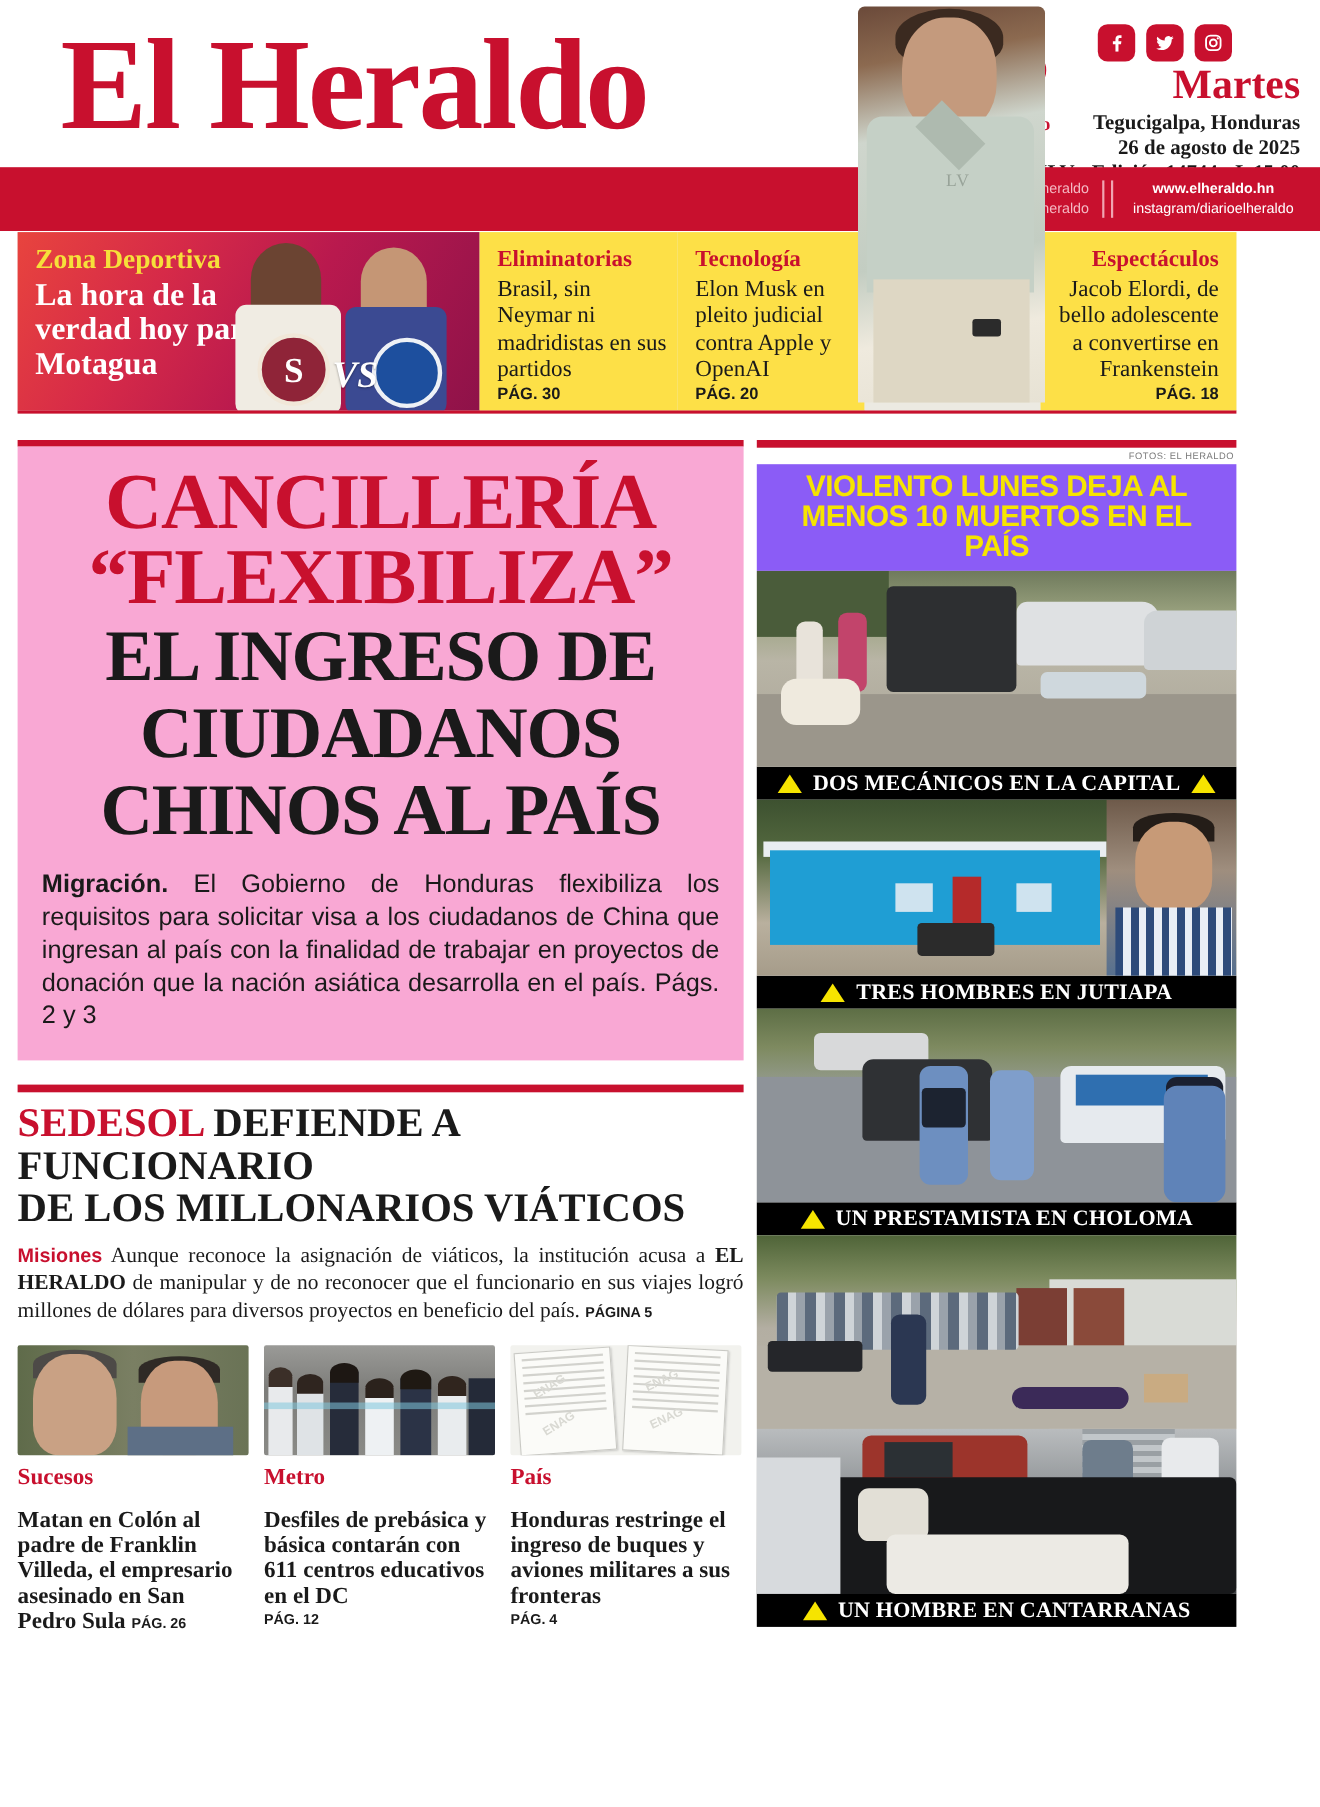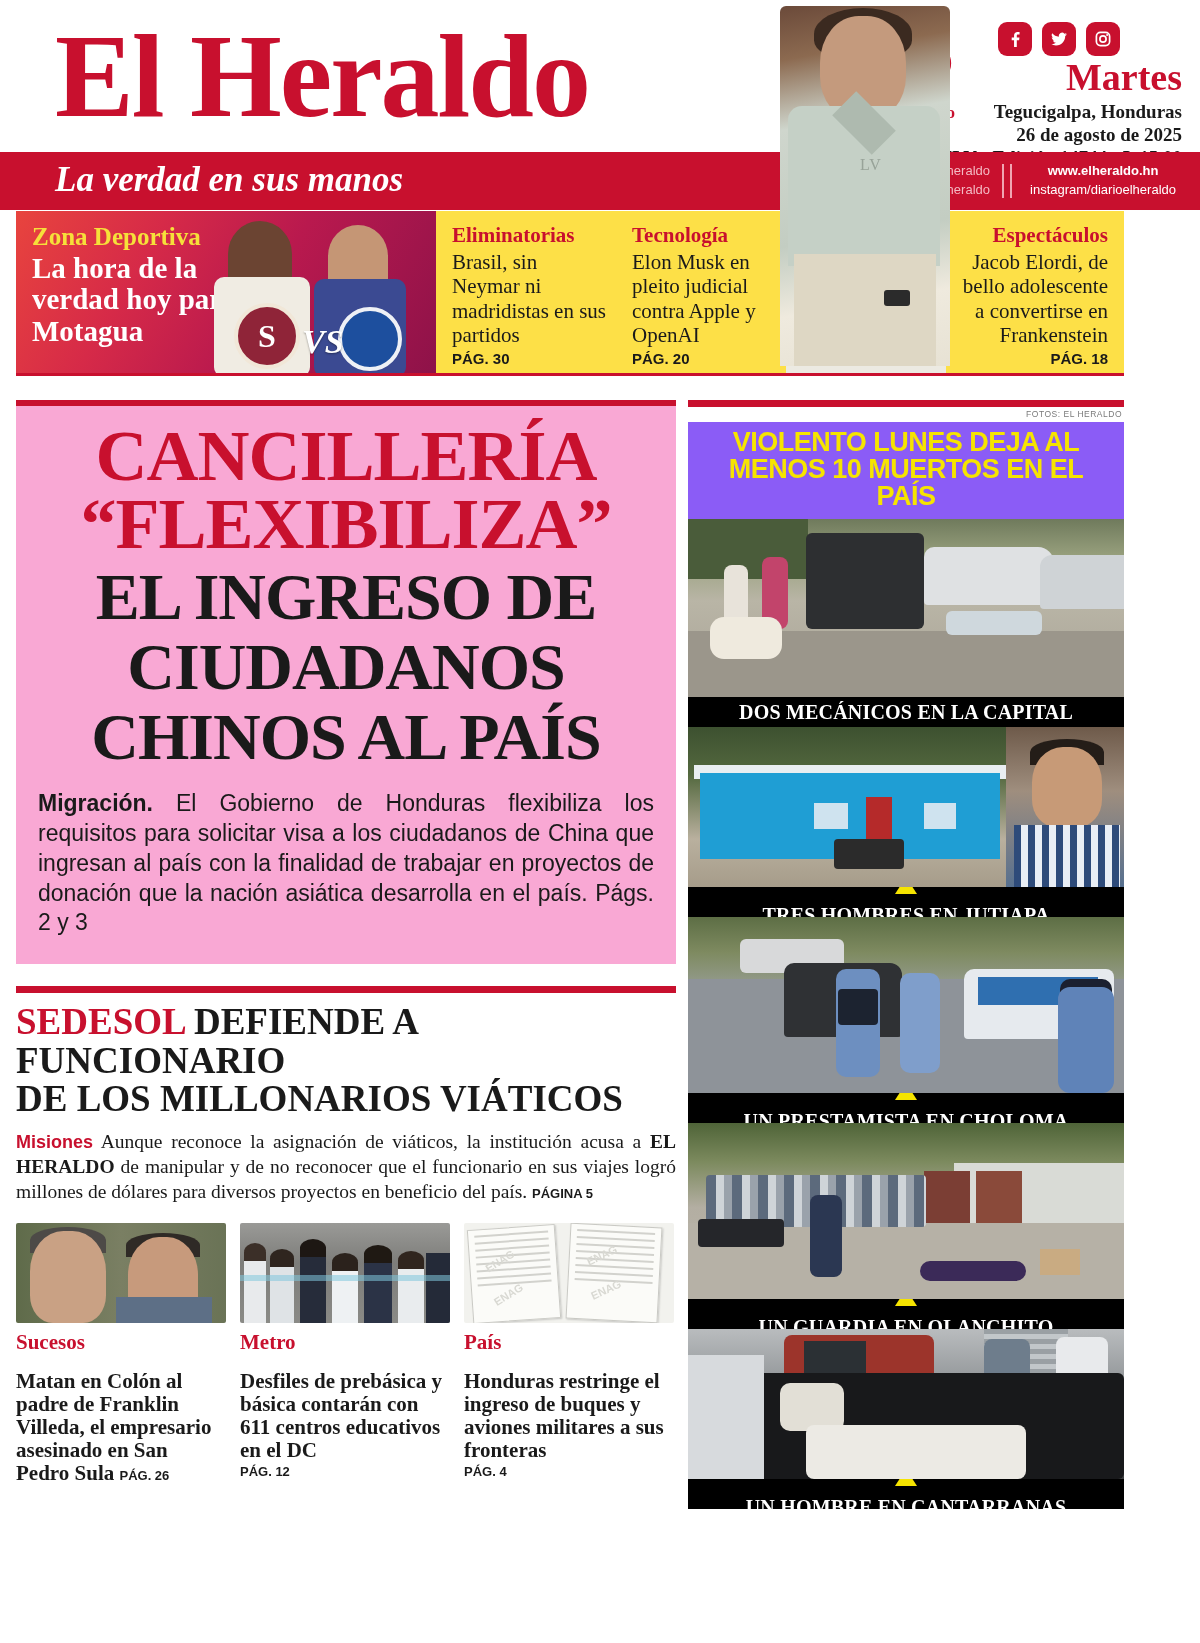--- a/index.html
+++ b/index.html
@@ -276,21 +276,21 @@
   .r-banner {
     background: #8b5cf6; padding: 7px 8px 9px 8px; text-align: center;
   }
   .r-banner span {
     font-family: "Liberation Sans", sans-serif; font-weight: bold; font-size: 27px;
     color: #f6e400; line-height: 1.0; letter-spacing: -0.5px; display: block;
   }
   .r-photo { width: 436px; position: relative; overflow: hidden; }
   .cap-band {
     background: #000; height: 30px; display: flex; align-items: center;
-    justify-content: center; gap: 10px; flex-direction: column;
+    justify-content: center; gap: 10px;
   }
   .cap-band .txt {
     font-family: "Liberation Serif", serif; font-weight: bold; font-size: 20px;
     color: #ffffff; letter-spacing: .2px; white-space: nowrap;
   }
   .tri {
     width: 0; height: 0; border-left: 11px solid transparent;
     border-right: 11px solid transparent; border-bottom: 17px solid #f6e400;
   }
 
@@ -403,21 +403,20 @@
 
     <div class="mast-right">
       <div class="mast-day">Martes</div>
       <div class="mast-line">Tegucigalpa, Honduras</div>
       <div class="mast-line">26 de agosto de 2025</div>
       <div class="mast-line">Año XLV - Edición 14744 - L 15.00</div>
     </div>
   </div>
 
   <div class="slogan-bar">
-    <div class="slogan">La verdad en sus manos</div>
     <div class="mast-handles">
       <div>elheraldo</div>
       <div>elheraldo</div>
     </div>
     <div class="handle-div"></div>
     <div class="handle-div2"></div>
     <div class="web-info">
       <div><b>www.elheraldo.hn</b></div>
       <div>instagram/diarioelheraldo</div>
     </div>
@@ -630,24 +629,20 @@
         <div class="door1"></div>
         <div class="door2"></div>
         <div class="grnd"></div>
         <div class="crowd"></div>
         <div class="moto2"></div>
         <div class="copd"></div>
         <div class="body"></div>
         <div class="box"></div>
       </div>
 
-      <div class="cap-band">
-        <div class="tri"></div>
-        <div class="txt">UN GUARDIA EN OLANCHITO</div>
-      </div>
 
       <div class="r-photo ph-e">
         <div class="slats"></div>
         <div class="redcab"></div>
         <div class="redwin"></div>
         <div class="man1"></div>
         <div class="man2"></div>
         <div class="truckbed"></div>
         <div class="bundle"></div>
         <div class="tailgate"></div>

